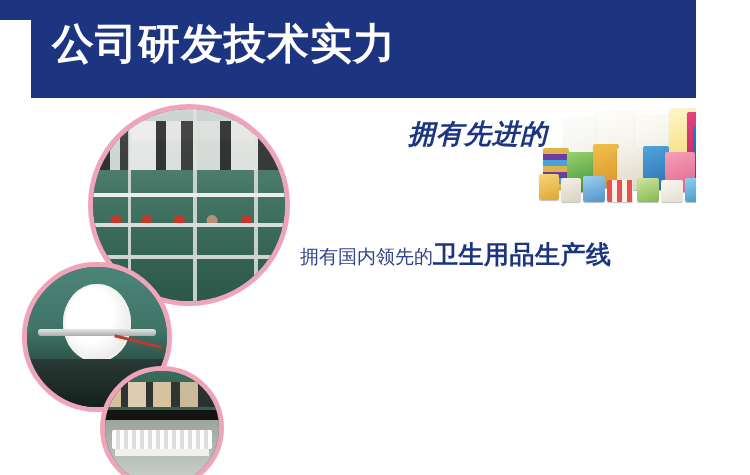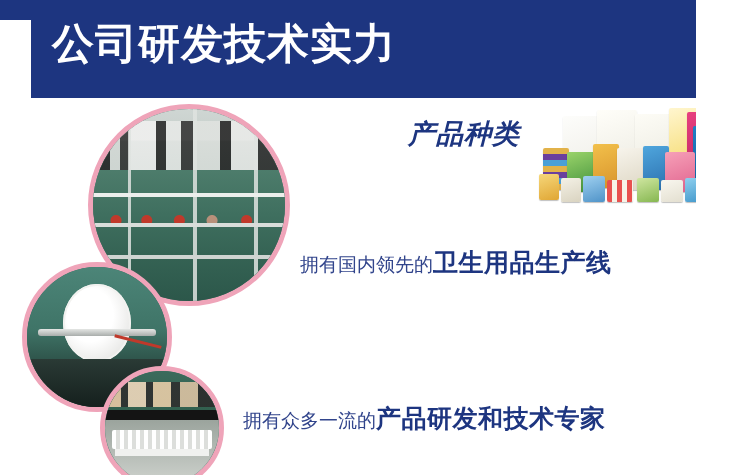--- a/index.html
+++ b/index.html
@@ -244,21 +244,21 @@
     color: #32458c;
     vertical-align: baseline;
   }
   .bullet-line .emph {
     font-size: 25px;
     font-weight: bold;
     color: #1d3580;
     vertical-align: baseline;
     letter-spacing: .5px;
   }
-  #bullet-1 { left: 300px; top: 246px; }
+  #bullet-1 { left: 300px; top: 238px; }
   #bullet-2 { left: 213px; top: 327px; }
   #bullet-3 { left: 243px; top: 402px; }
 </style>
 </head>
 <body>
 
 <div id="slide">
 
   <div class="header-banner">
     <div class="header-notch"></div>
@@ -282,21 +282,21 @@
   </div>
 
   <div class="photo-circle" id="circle-3">
     <div class="ph-conv">
       <div class="topband"></div>
       <div class="blackbar"></div>
       <div class="combs"></div>
     </div>
   </div>
 
-  <div class="section-label">产品种类</div>
+  <div class="section-label">拥有先进的</div>
 
   <div class="product-collage">
 
     <div class="pkg" style="left:26px;  top:8px;  width:36px; height:58px; background:linear-gradient(160deg,#fdfdfb,#efeee7);"></div>
     <div class="pkg" style="left:60px;  top:2px;  width:40px; height:64px; background:linear-gradient(160deg,#fffef9,#ecebe2);"></div>
     <div class="pkg" style="left:98px;  top:6px;  width:38px; height:62px; background:linear-gradient(160deg,#fdfcf6,#eae9df);"></div>
     <div class="pkg" style="left:132px; top:0px;  width:34px; height:60px; background:linear-gradient(160deg,#fff6cf,#f5d96a);"></div>
     <div class="pkg" style="left:150px; top:4px;  width:36px; height:62px; background:linear-gradient(160deg,#e8407f,#bb2560);"></div>
     <div class="pkg" style="left:156px; top:18px; width:40px; height:62px; background:linear-gradient(160deg,#1f7fc4,#0f5e9c);"></div>
     <div class="pkg" style="left:186px; top:24px; width:30px; height:58px; background:linear-gradient(160deg,#53b84a,#2e8c32);"></div>
@@ -317,17 +317,14 @@
     <div class="pkg" style="left:148px; top:70px; width:22px; height:24px; background:linear-gradient(160deg,#8fd0ef,#3f95c9);"></div>
     <div class="pkg" style="left:172px; top:72px; width:22px; height:22px; background:linear-gradient(160deg,#fbd6e2,#f19ab9);"></div>
     <div class="pkg" style="left:194px; top:68px; width:19px; height:26px; background:linear-gradient(160deg,#bfe3f7,#6fb4dd);"></div>
   </div>
 
   <div class="bullet-line" id="bullet-1">
     <span class="lead">拥有国内领先的</span><span class="emph">卫生用品生产线</span>
   </div>
 
 
-  <div class="bullet-line" id="bullet-3">
-    <span class="lead">拥有众多一流的</span><span class="emph">产品研发和技术专家</span>
-  </div>
 
 </div>
 
 </body></html>

